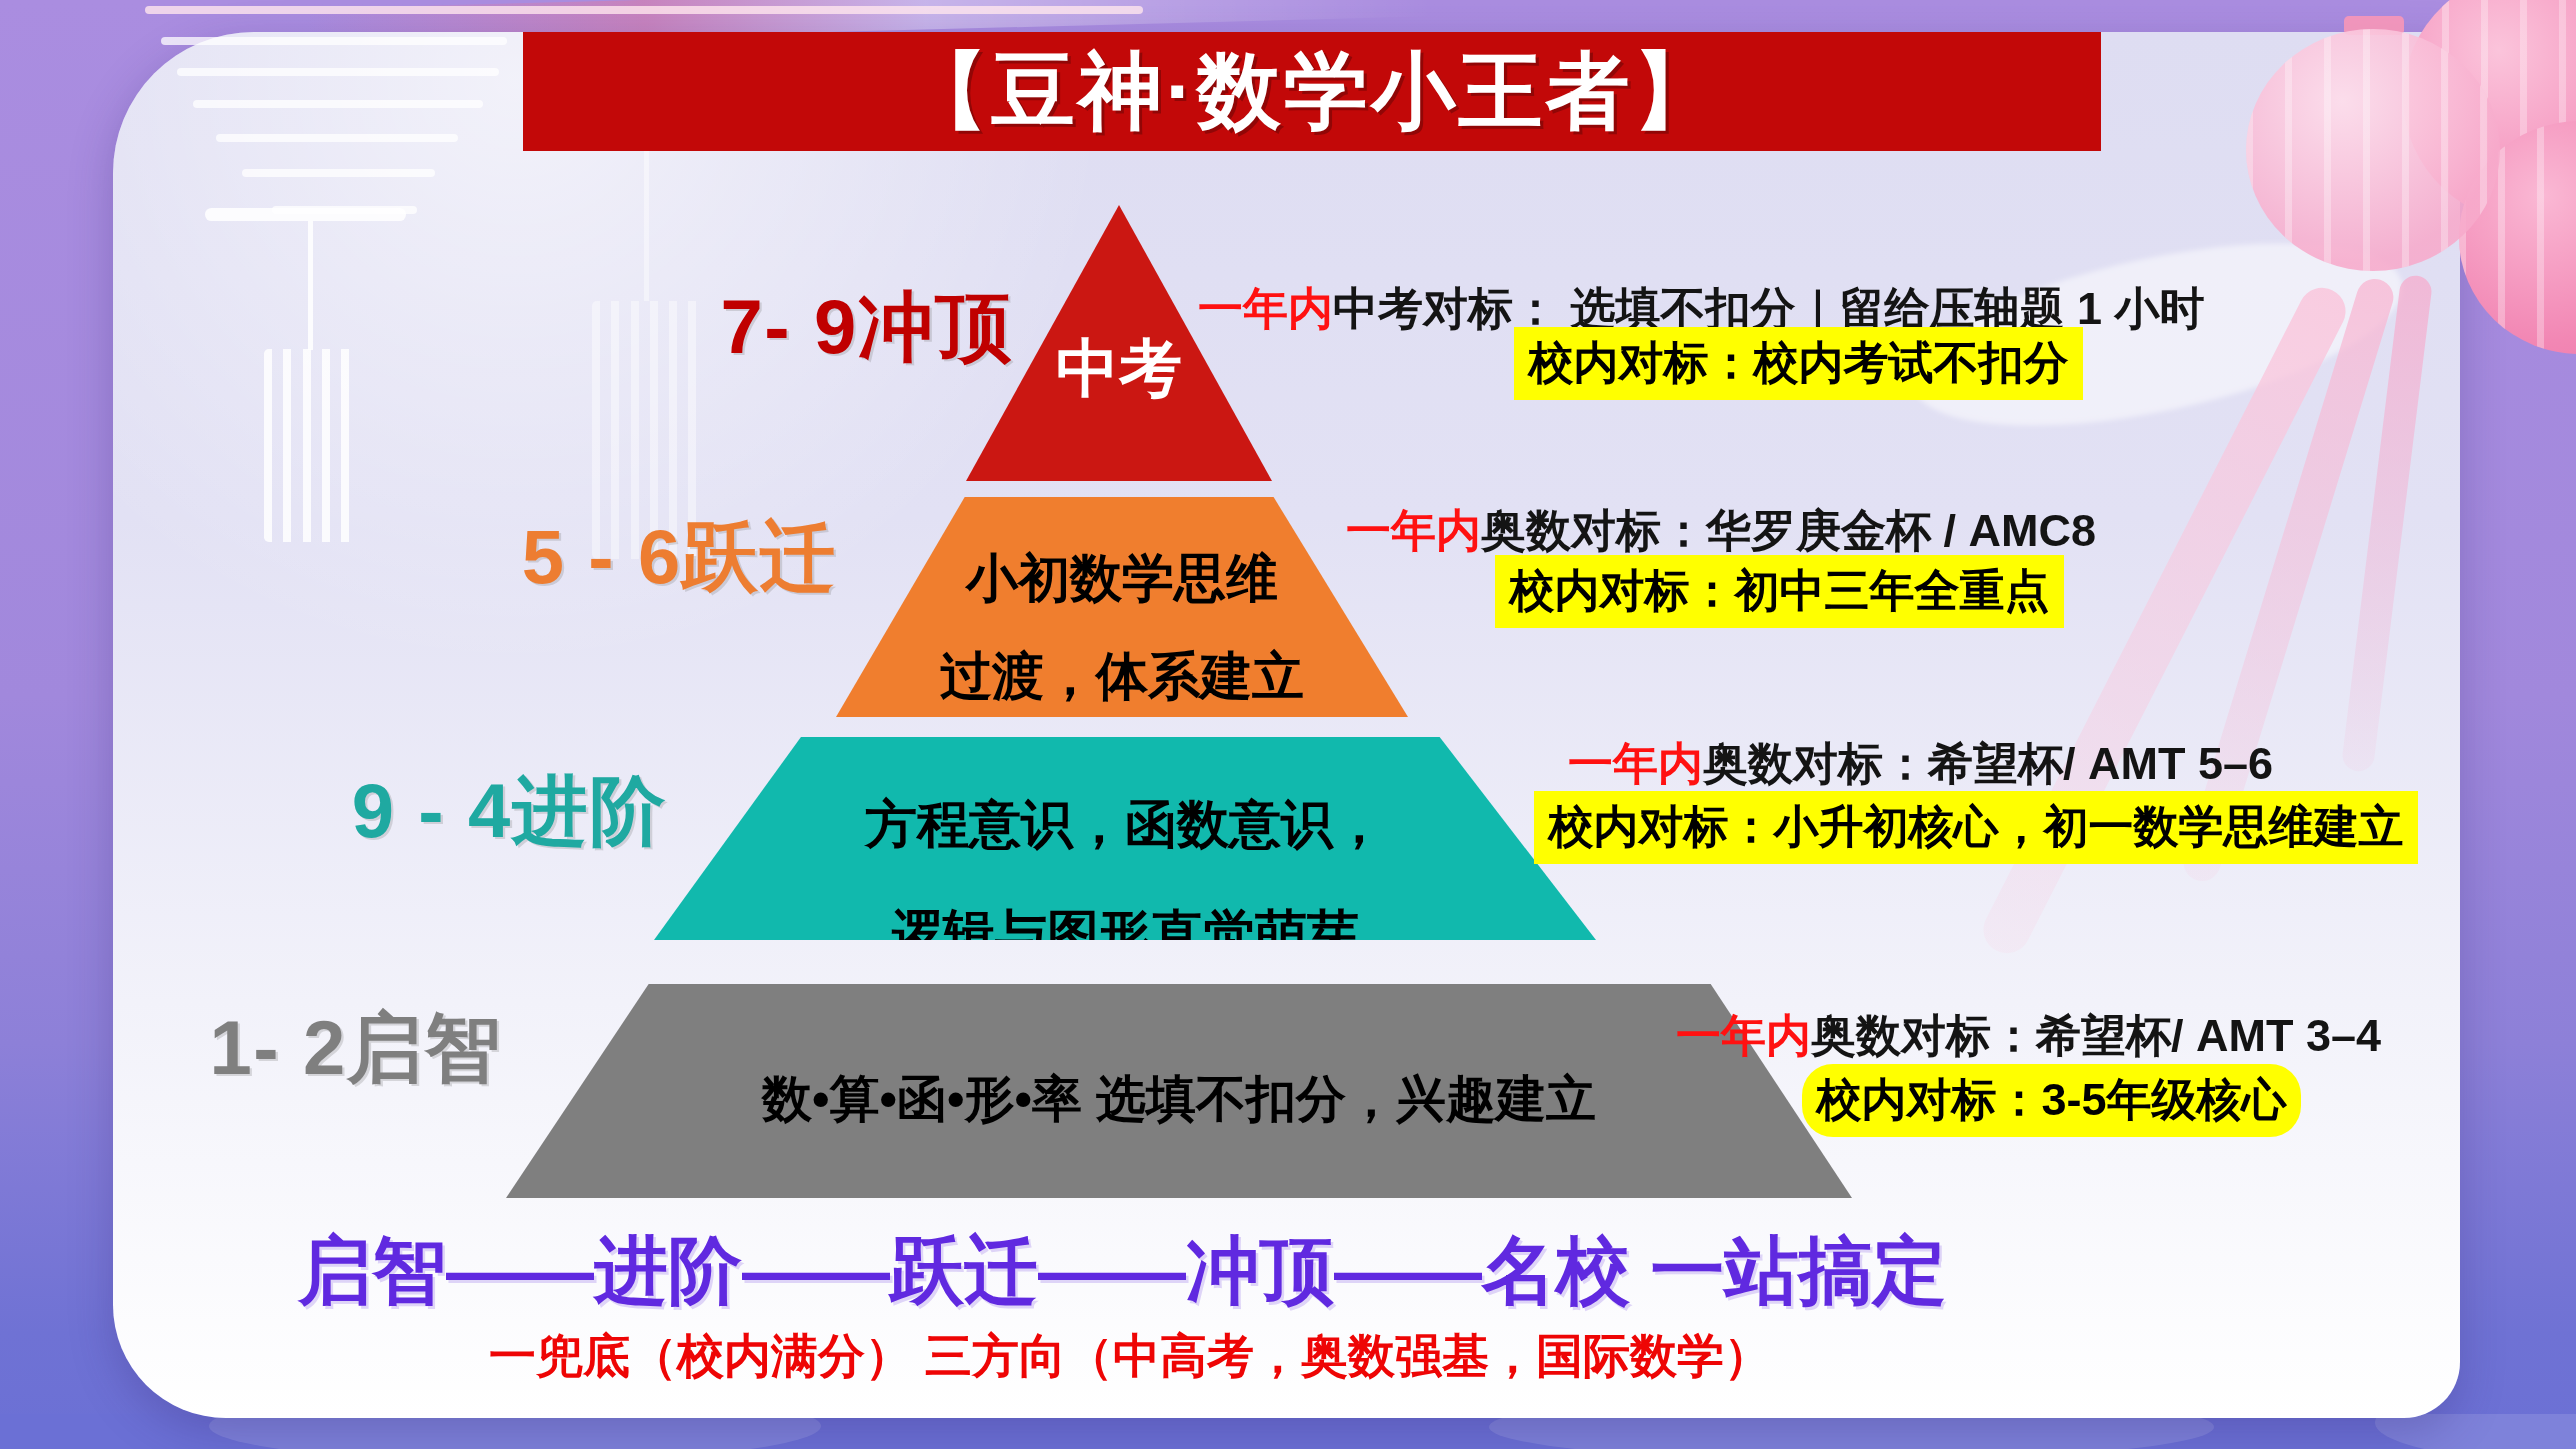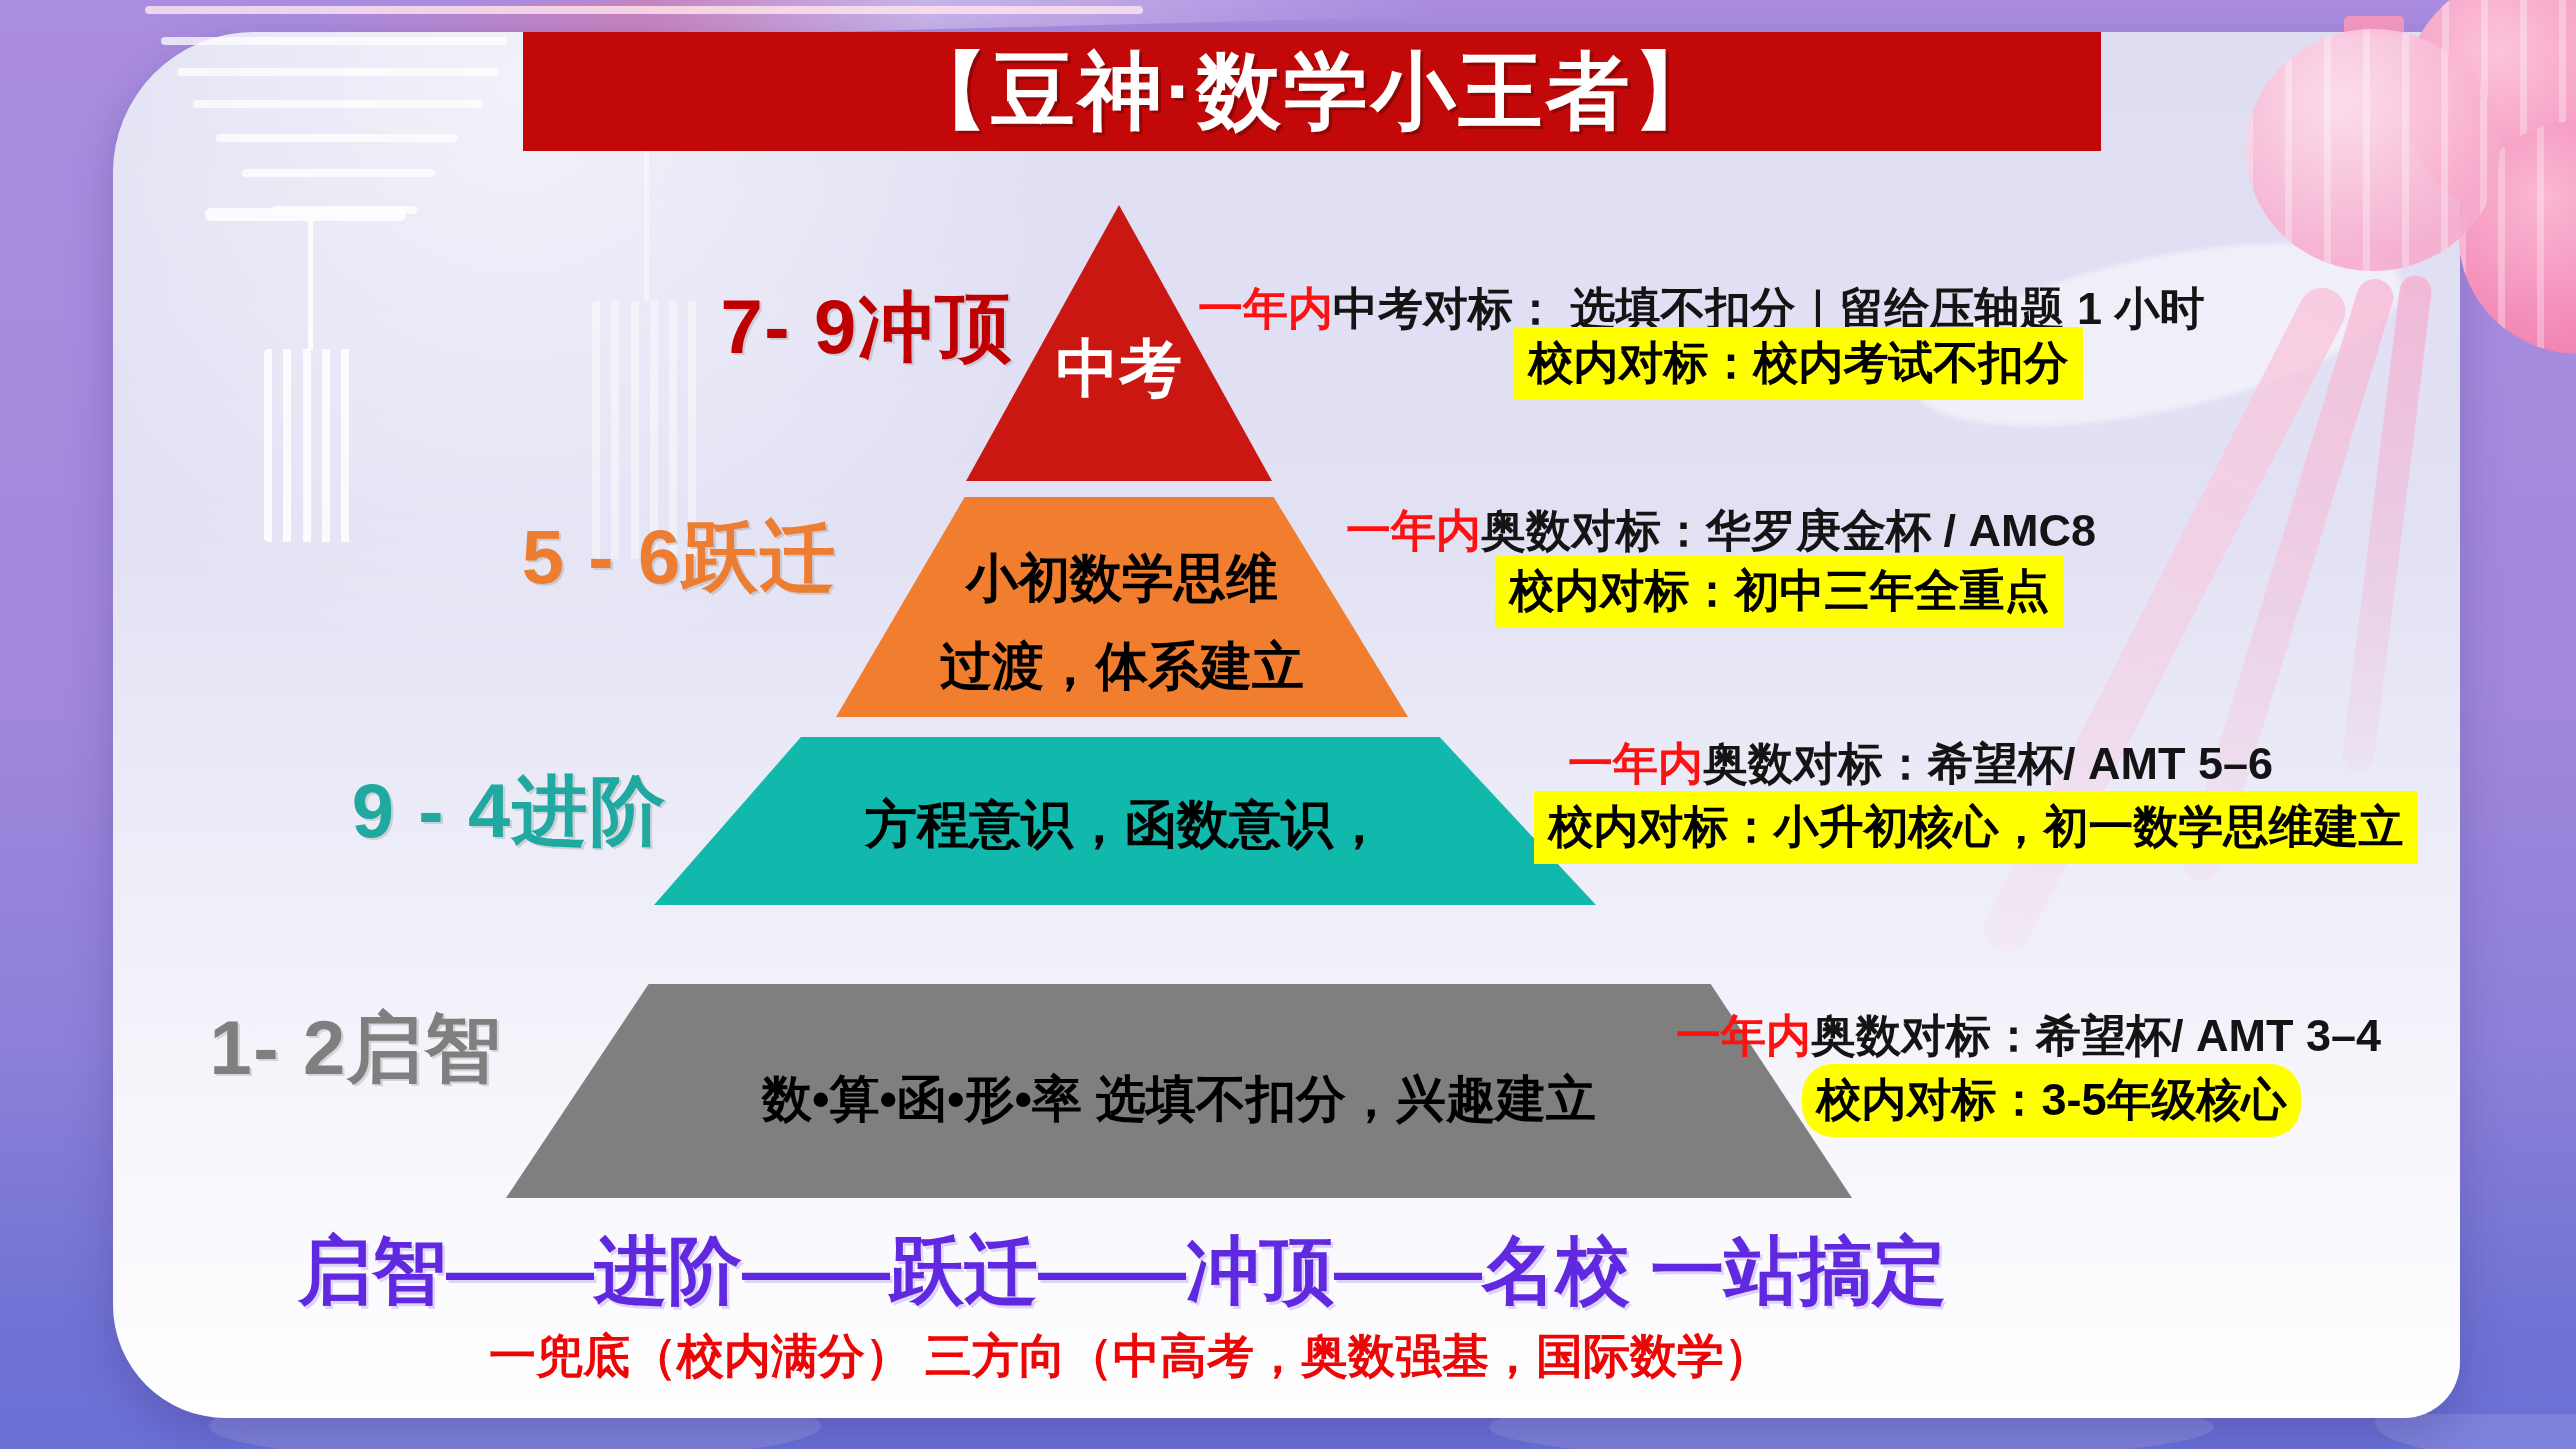--- a/index.html
+++ b/index.html
@@ -68,23 +68,23 @@
     text-shadow:3.2px 3.2px 0 rgba(0,0,0,.25);white-space:nowrap;}
 
   
   .band{position:absolute;z-index:5;color:#000;font-weight:900;}
   .band .ln{display:block;text-align:center;white-space:nowrap;}
   .band0{left:966px;top:205px;width:306px;height:276px;background:#CB1712;
     clip-path:polygon(50% 0,100% 100%,0 100%);}
   .band0 .ln{position:absolute;left:0;right:0;top:121px;color:#FFF;font-size:63px;}
   .band1{left:836px;top:497px;width:572px;height:220px;background:#F07E2E;
     clip-path:polygon(22.5% 0,76.5% 0,100% 100%,0 100%);
-    display:flex;flex-direction:column;padding-top:47px;box-sizing:border-box;gap:18px;}
+    display:flex;flex-direction:column;padding-top:47px;box-sizing:border-box;gap:28px;}
   .band1 .ln,.band2 .ln{font-size:52px;}
-  .band2{left:654px;top:737px;width:942px;height:168px;background:#11B9AD;
+  .band2{left:654px;top:737px;width:942px;height:203px;background:#11B9AD;
     clip-path:polygon(15.6% 0,83.4% 0,100% 100%,0 100%);
     display:flex;flex-direction:column;align-items:center;padding-top:53px;box-sizing:border-box;gap:40px;}
   .band3{left:506px;top:984px;width:1346px;height:214px;background:#7F7F7F;
     clip-path:polygon(10.6% 0,89.5% 0,100% 100%,0 100%);
     display:flex;align-items:center;justify-content:center;padding-top:16px;box-sizing:border-box;}
   .band3 .ln{font-size:50px;}
 
   
   .grade{position:absolute;z-index:5;font-size:76px;font-weight:900;white-space:nowrap;letter-spacing:1.6px;
     text-shadow:2.4px 2.4px 0 rgba(120,120,120,.25);}

